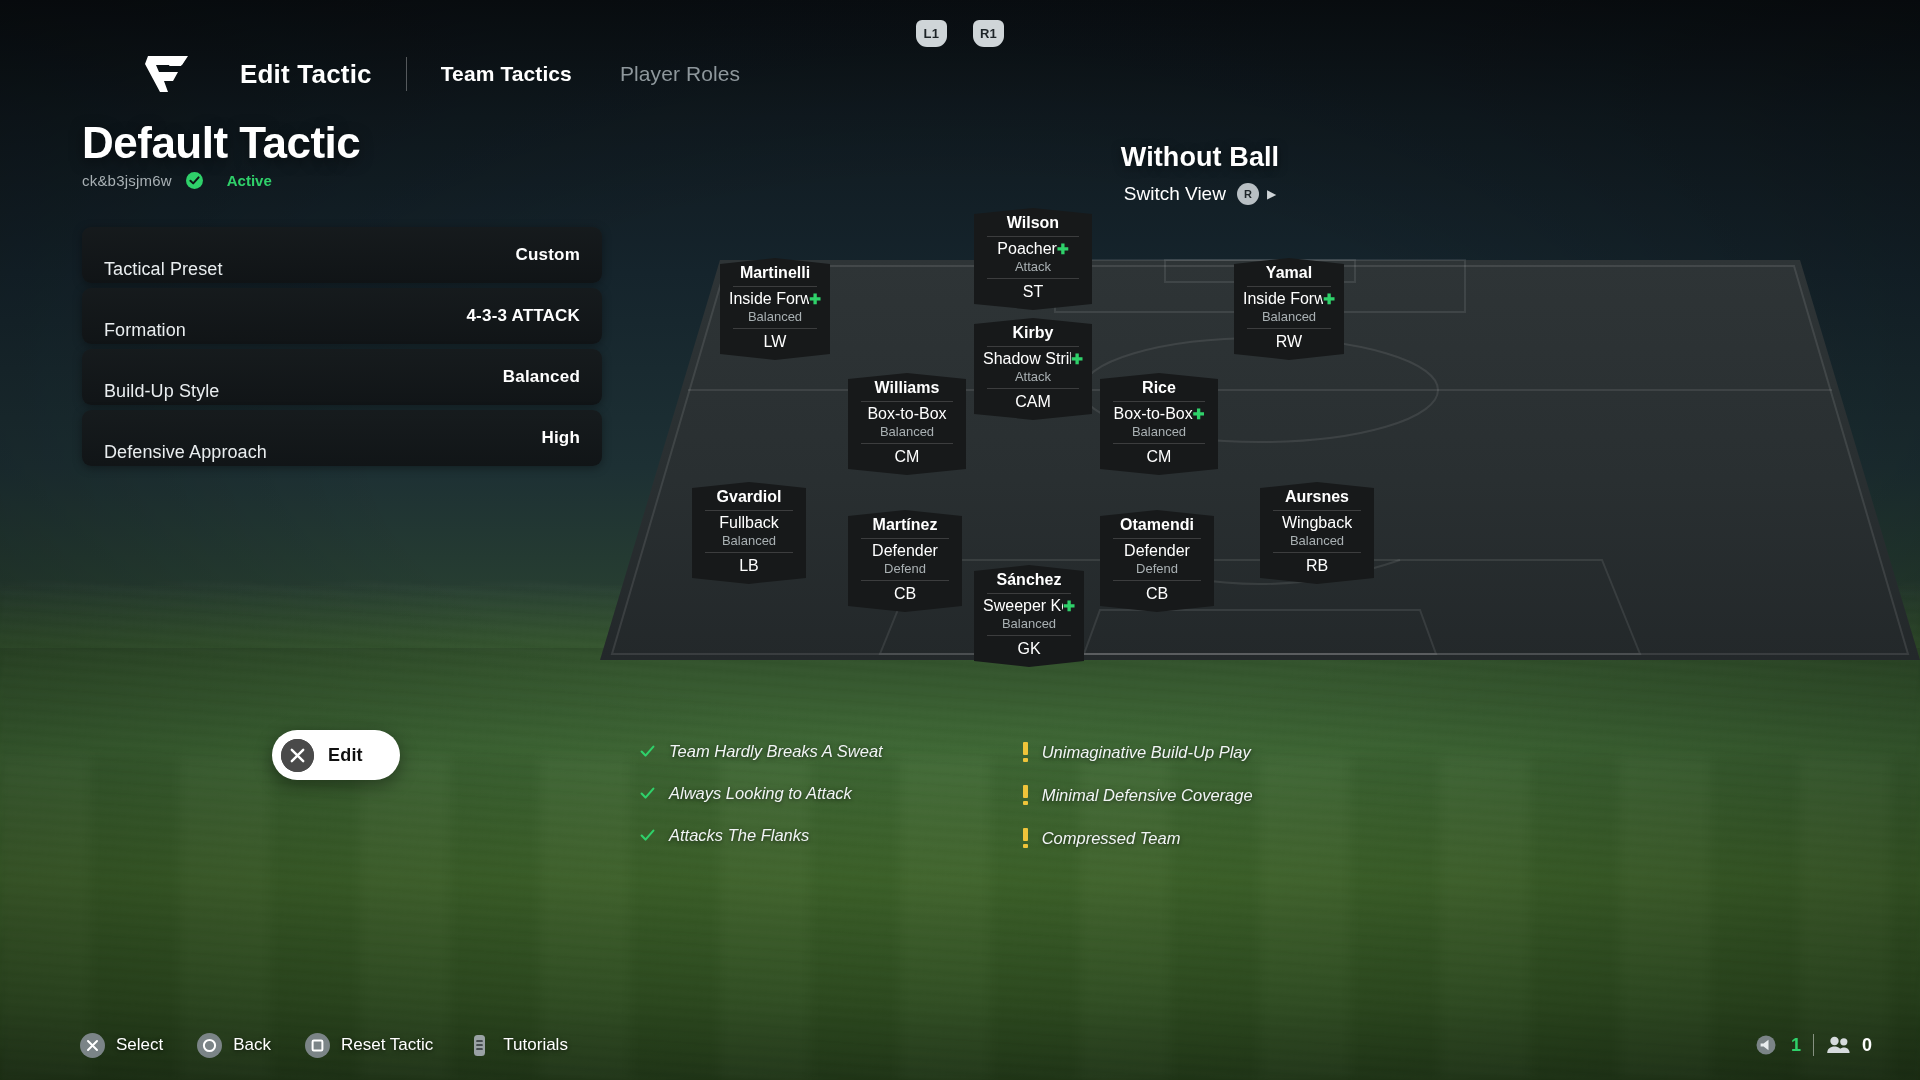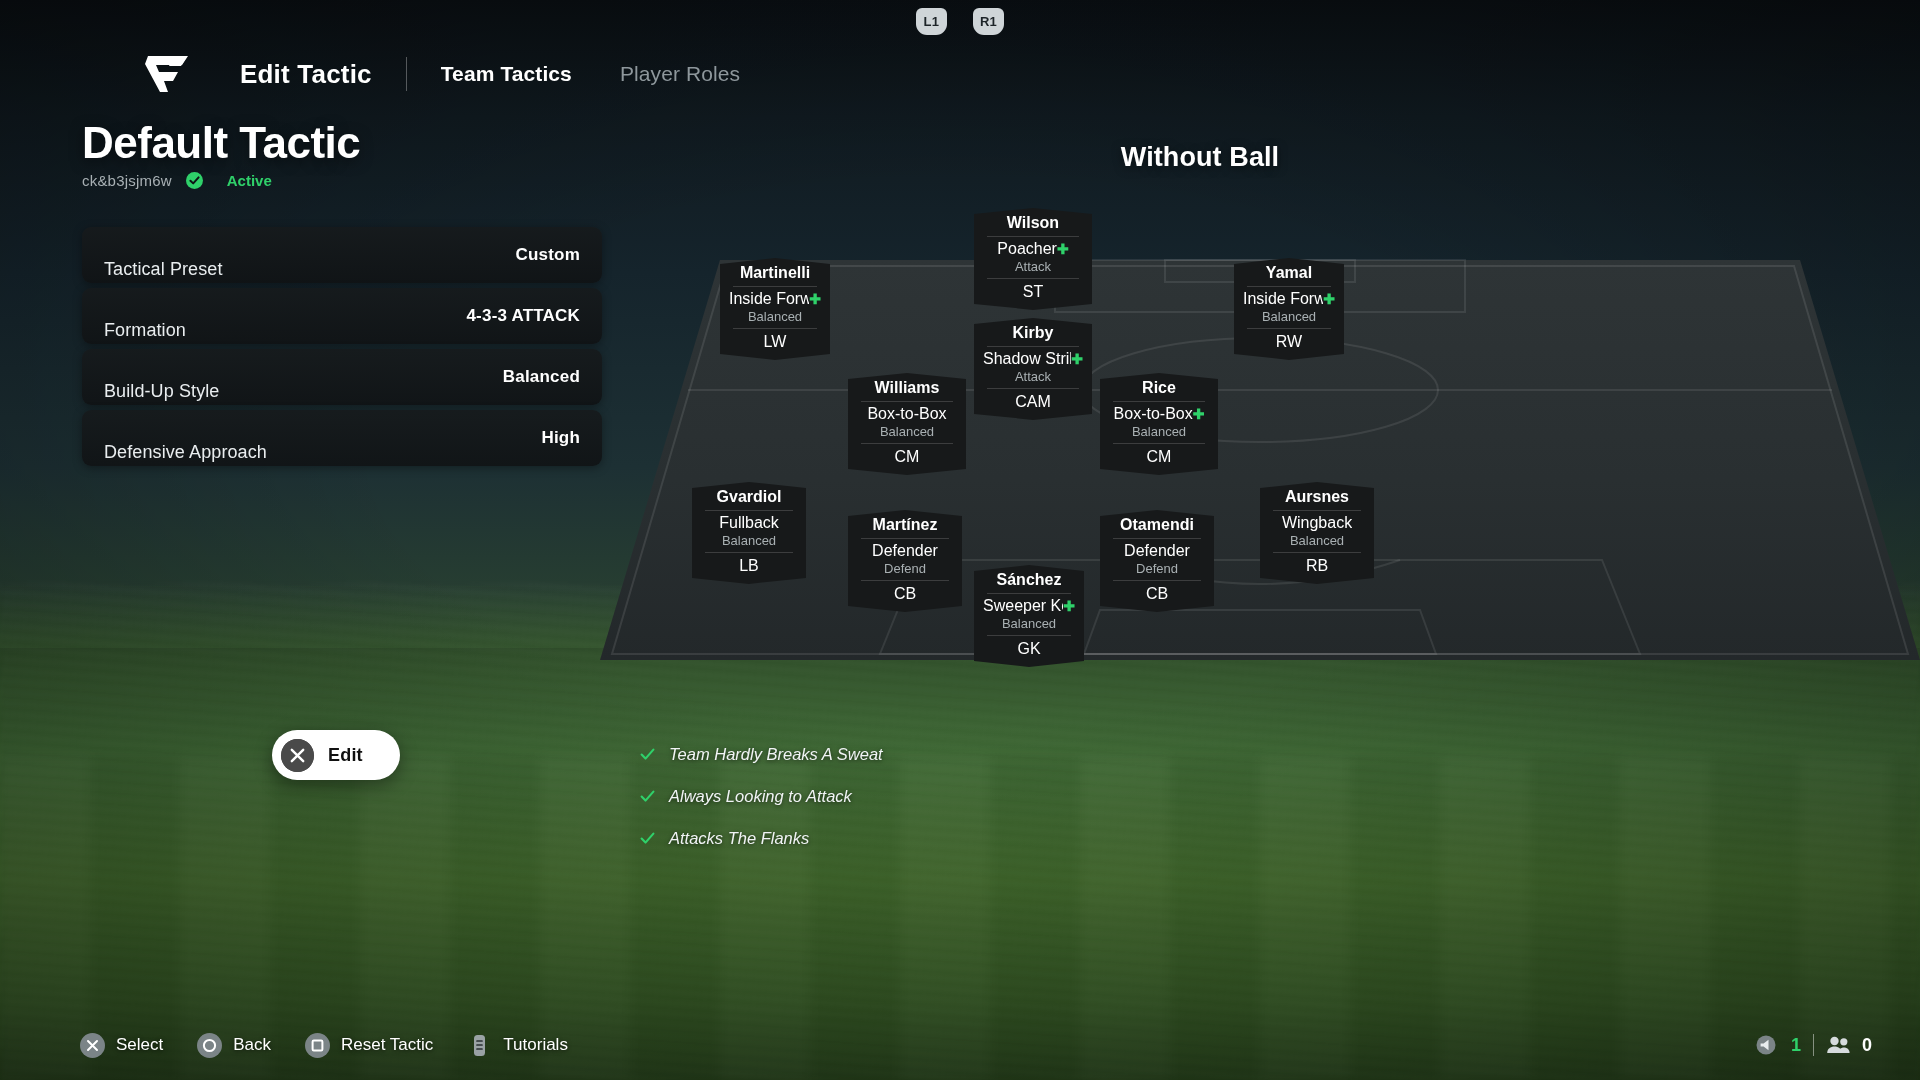--- a/index.html
+++ b/index.html
@@ -35,21 +35,21 @@
     background:repeating-linear-gradient(90deg, rgba(255,255,255,.028) 0 90px, rgba(0,0,0,.03) 90px 180px);
     filter:blur(6px);
   }
   #bg .vig {
     position:absolute; inset:0;
     background:radial-gradient(ellipse 85% 70% at 50% 42%, rgba(0,0,0,0) 35%, rgba(0,0,0,.45) 100%);
   }
 
   
   .shoulder-row{
-    position:absolute; top:8px; left:50%; transform:translateX(-50%);
+    position:absolute; top:20px; left:50%; transform:translateX(-50%);
     display:flex; gap:26px; z-index:6;
   }
   .bumper{
     width:31px;height:27px;
     background:#cfd5d8; color:#1d2428;
     font-size:13px; font-weight:bold;
     display:flex;align-items:center;justify-content:center;
     border-radius:6px 6px 11px 11px;
     letter-spacing:.3px;
   }
@@ -228,20 +228,25 @@
     </div>
     <div class="opt-row">
       <span class="opt-label">Defensive Approach</span>
       <span class="opt-value">High</span>
     </div>
   </div>
 </section>
 
 <div class="pitch-head">
   <div class="pitch-title">Without Ball</div>
+  <div class="switch-row">
+    <span class="switch-label">Switch View</span>
+    <span class="rstick">R</span>
+    <span class="rarrow">▶</span>
+  </div>
 </div>
 
 <div id="pitch-area">
   <svg viewBox="0 0 1320 520" preserveAspectRatio="none" aria-hidden="true">
     <defs>
       <linearGradient id="pitchGrad" x1="0" y1="0" x2="0" y2="1">
         <stop offset="0%" stop-color="#2e3436"></stop>
         <stop offset="55%" stop-color="#292f31"></stop>
         <stop offset="100%" stop-color="#23282a"></stop>
       </linearGradient>
@@ -402,20 +407,43 @@
       </span>
       <span class="trait-txt">Always Looking to Attack</span>
     </div>
     <div class="trait">
       <span class="tick">
         <svg width="15" height="15" viewBox="0 0 15 15">
             <path d="M1.6 7.6 L5.5 11.6 L13.4 2.6" stroke="#2fd16a" stroke-width="2.1" fill="none" stroke-linecap="round" stroke-linejoin="round"></path>
           </svg>
       </span>
       <span class="trait-txt">Attacks The Flanks</span>
+    </div>
+  </div>
+  <div class="trait-col">
+    <div class="trait">
+      <span class="bang">
+          <i class="b1"></i>
+          <i class="b2"></i>
+        </span>
+      <span class="trait-txt">Unimaginative Build-Up Play</span>
+    </div>
+    <div class="trait">
+      <span class="bang">
+          <i class="b1"></i>
+          <i class="b2"></i>
+        </span>
+      <span class="trait-txt">Minimal Defensive Coverage</span>
+    </div>
+    <div class="trait">
+      <span class="bang">
+          <i class="b1"></i>
+          <i class="b2"></i>
+        </span>
+      <span class="trait-txt">Compressed Team</span>
     </div>
   </div>
 </div>
 
 <div class="edit-pill">
   <span class="xbtn">
     <svg width="33" height="33" viewBox="0 0 33 33">
         <circle cx="16.5" cy="16.5" r="16.5" fill="#4a4a4a"></circle>
         <path d="M10.8 10.8 L22.2 22.2 M22.2 10.8 L10.8 22.2" stroke="#fff" stroke-width="2.4" stroke-linecap="round"></path>
       </svg>

